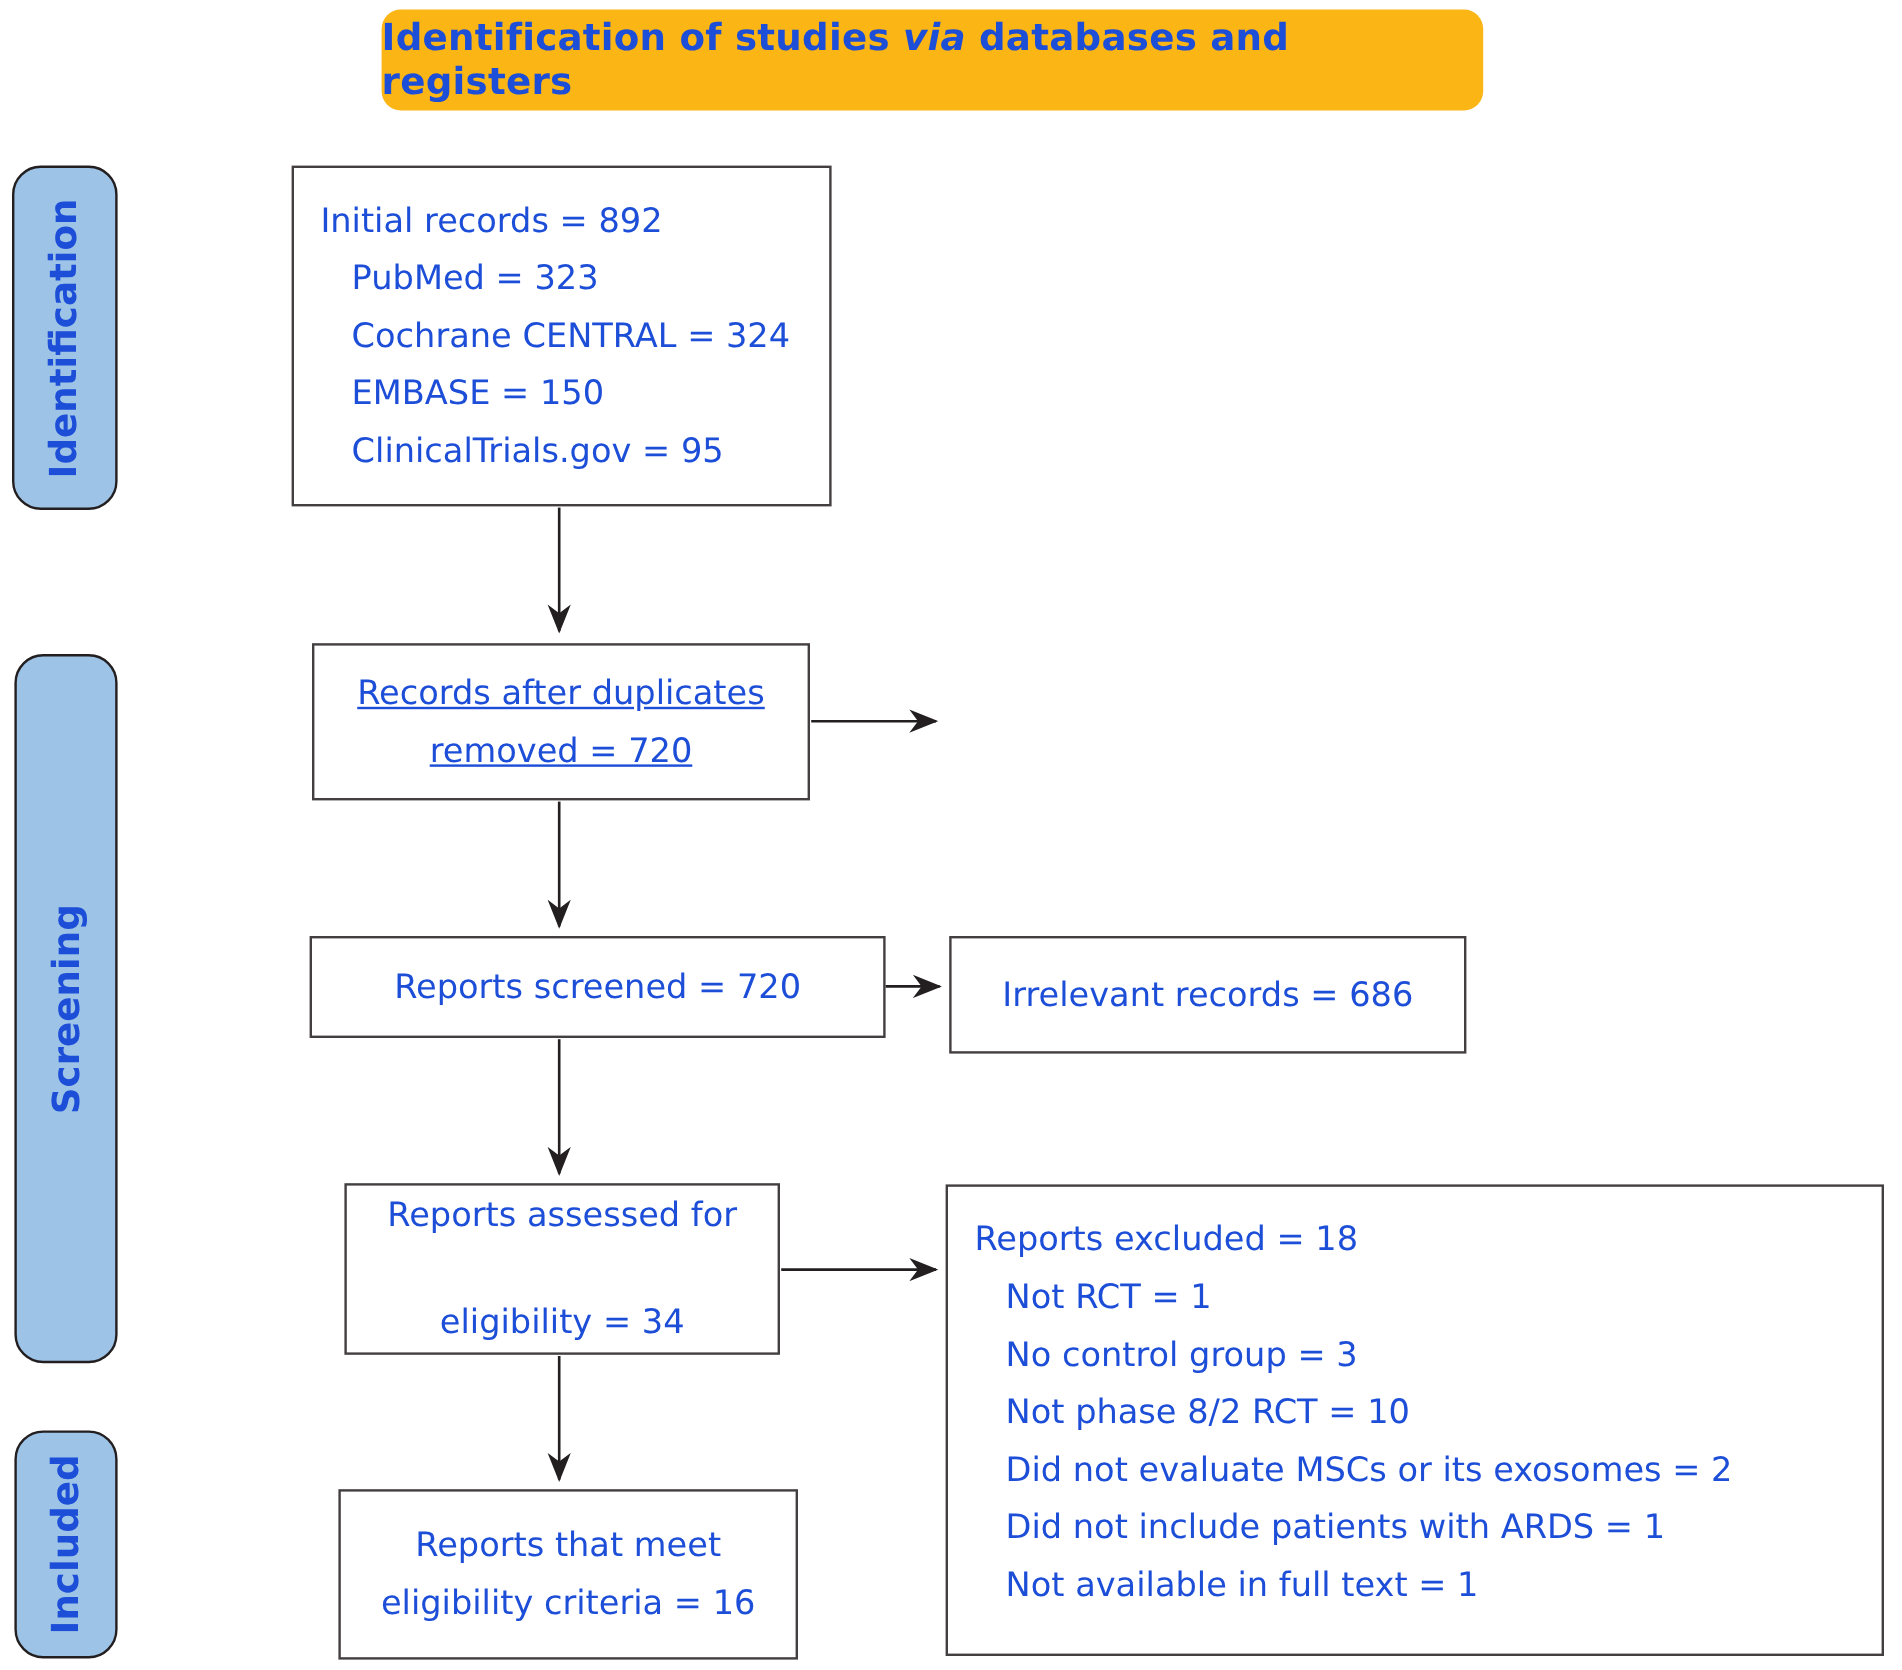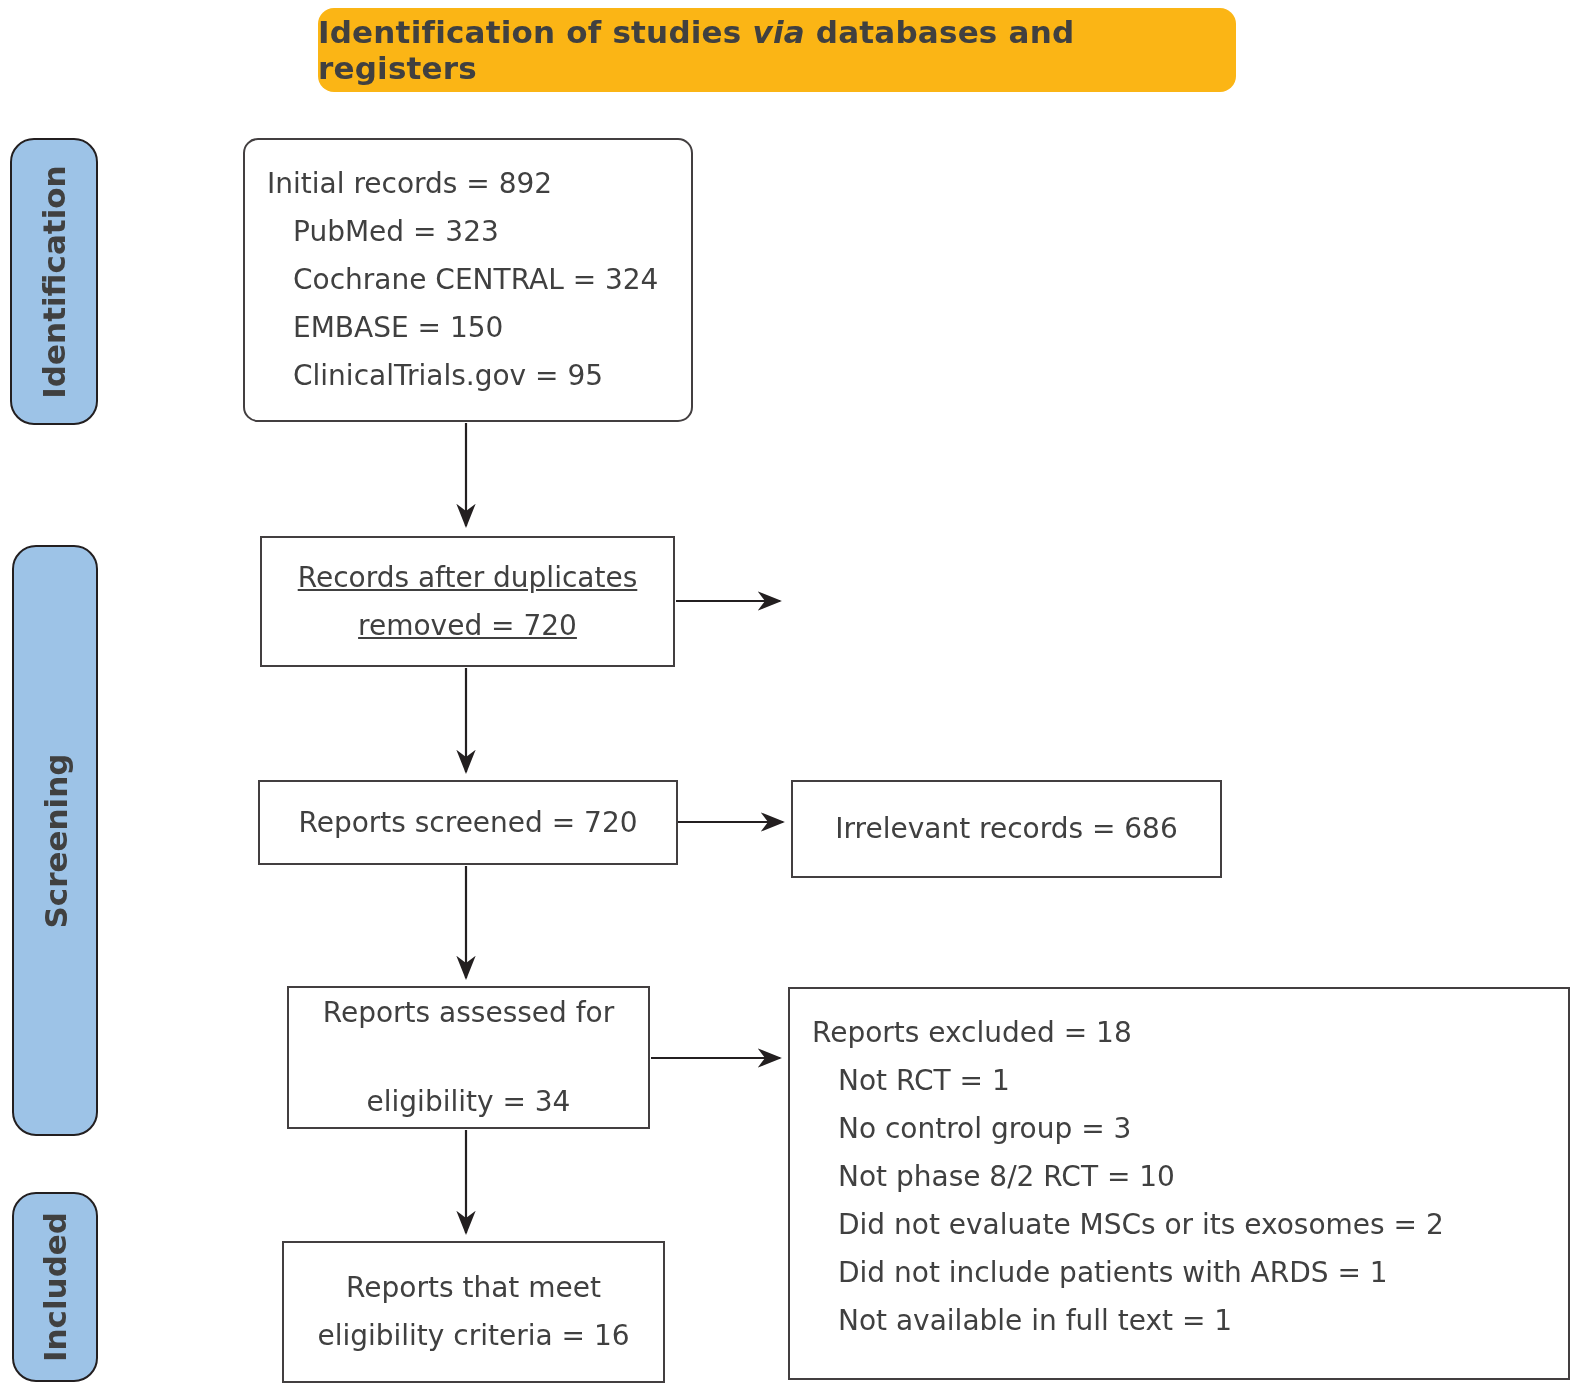--- a/index.html
+++ b/index.html
@@ -6,21 +6,21 @@
     margin: 0;
     padding: 0;
     background: #ffffff;
     font-family: "DejaVu Sans", "Liberation Sans", sans-serif;
   }
   .canvas {
     position: relative;
     width: 1585px;
     height: 1392px;
     background: #ffffff;
-    color: #404040;
+    color: #1d4ed8;
     overflow: hidden;
   }
   .arrows {
     position: absolute;
     left: 0; top: 0;
     width: 1585px;
     height: 1392px;
     pointer-events: none;
   }
   
@@ -69,24 +69,24 @@
   }
   .box.center {
     display: flex;
     flex-direction: column;
     align-items: center;
     justify-content: center;
     text-align: center;
   }
   .box.left-list { padding: 20px 14px 0 22px; }
   .list-item { padding-left: 26px; }
-  .box-initial   { left: 243px; top: 138px;  width: 450px; height: 284px; border-radius: 15px; }
+  .box-initial   { left: 243px; top: 138px;  width: 450px; height: 284px; }
   .box-dedup     { left: 260px; top: 536px;  width: 415px; height: 131px; text-decoration: underline; }
   .box-dup-excl  { left: 788px; top: 564px;  width: 442px; height: 86px;  white-space: nowrap; }
-  .box-screened  { left: 258px; top: 780px;  width: 420px; height: 85px;  white-space: nowrap; }
+  .box-screened  { left: 258px; top: 780px;  width: 480px; height: 85px;  white-space: nowrap; }
   .box-irrelev   { left: 791px; top: 780px;  width: 431px; height: 98px;  white-space: nowrap; }
   .box-assessed  { left: 287px; top: 986px;  width: 363px; height: 143px; gap: 41px; }
   .box-excluded  { left: 788px; top: 987px;  width: 782px; height: 393px; padding-top: 26px; }
   .box-included  { left: 282px; top: 1241px; width: 383px; height: 142px; }
 </style>
 </head>
 <body>
 
 <div class="canvas">
 

